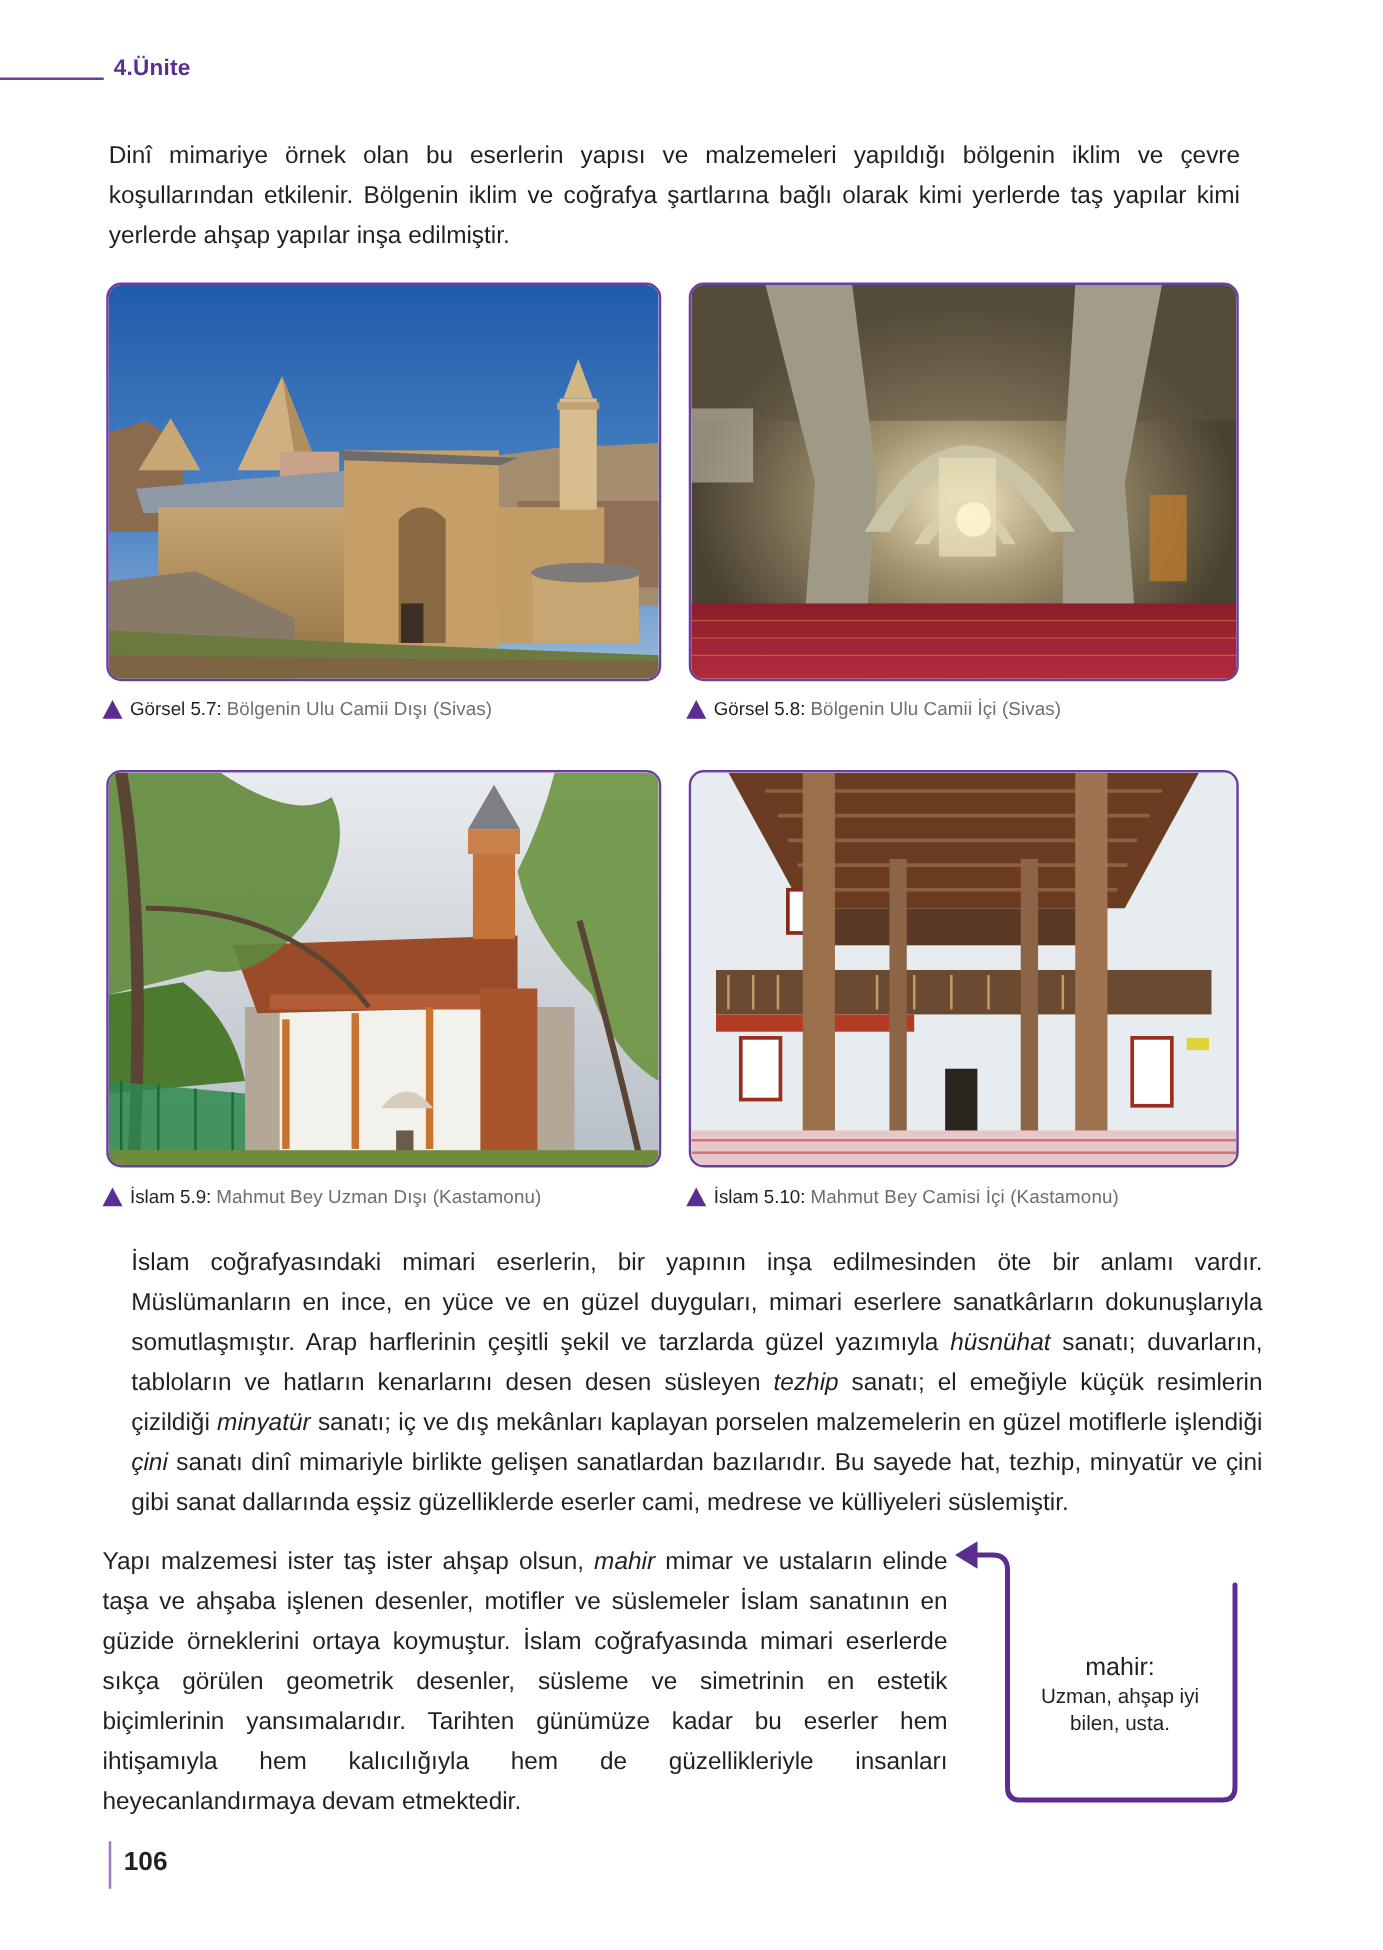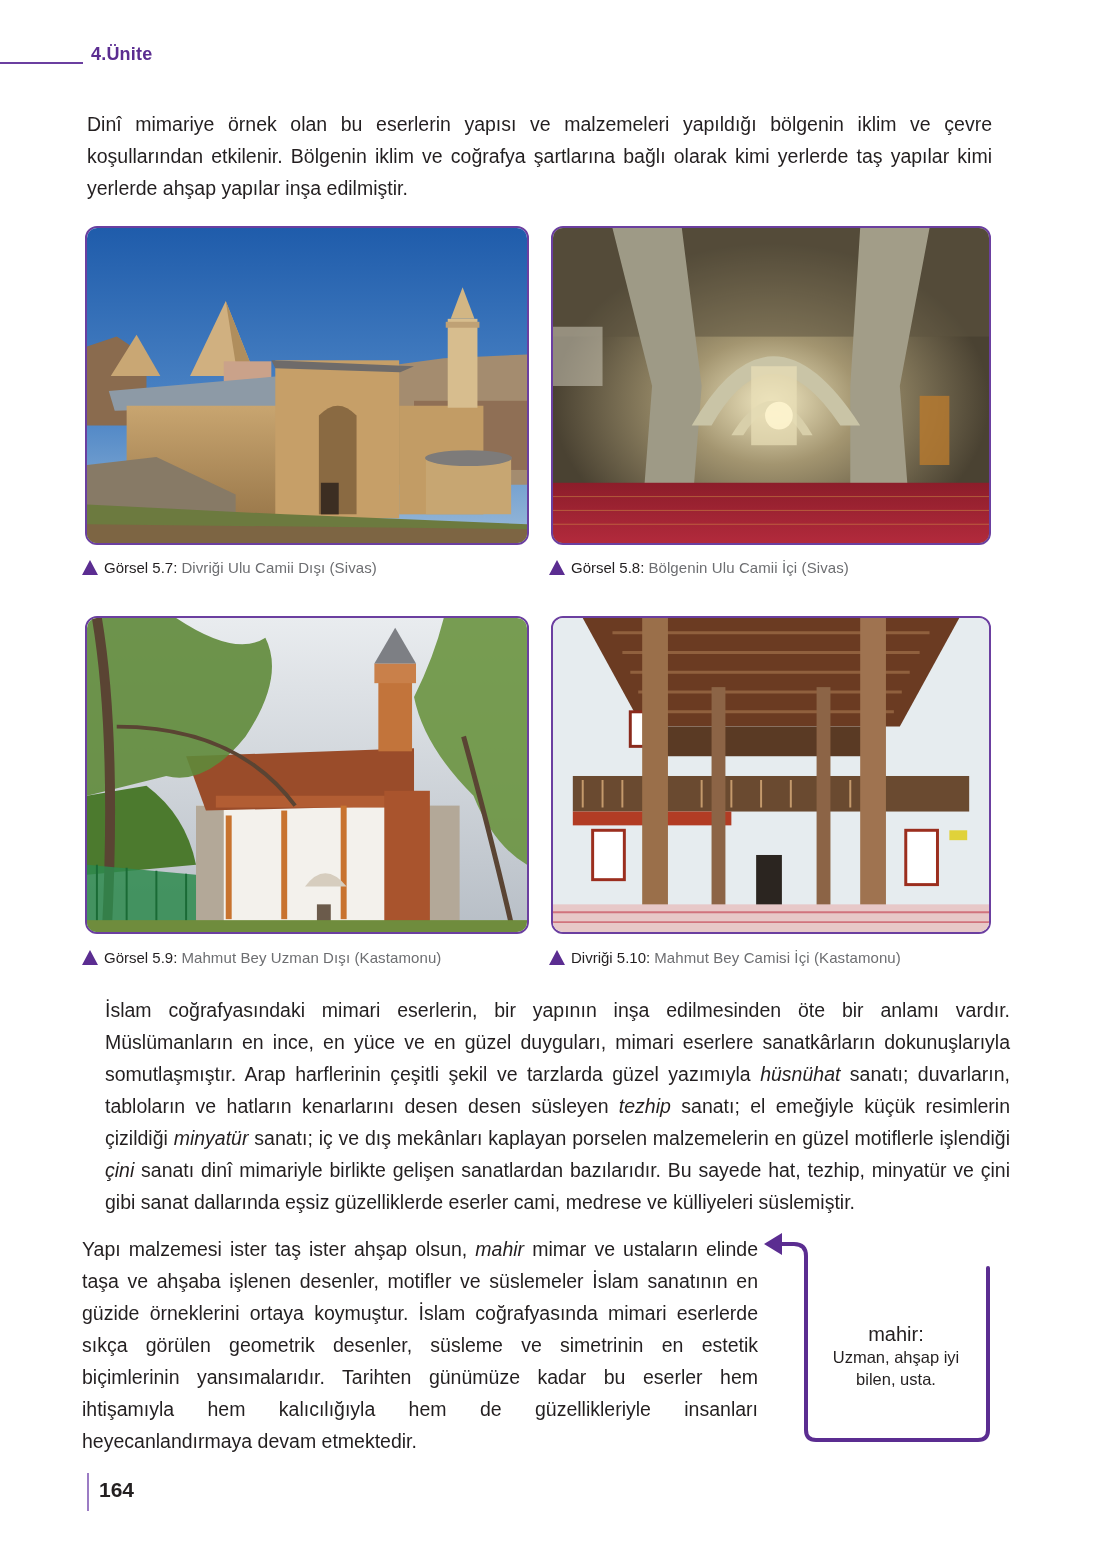--- a/index.html
+++ b/index.html
@@ -198,47 +198,47 @@
     <g stroke="#c23b4c" stroke-width="2" opacity="0.6">
       <line x1="0" y1="298" x2="440" y2="298"></line>
       <line x1="0" y1="308" x2="440" y2="308"></line>
     </g>
   </svg>
 </div>
 
 <div class="caption" id="cap1">
   <span class="tri"></span>
   <span class="lbl">Görsel 5.7:</span>
-  <span class="desc">Divriği Ulu Camii Dışı (Sivas)</span>
+  <span class="desc">Bölgenin Ulu Camii Dışı (Sivas)</span>
 </div>
 <div class="caption" id="cap2">
   <span class="tri"></span>
   <span class="lbl">Görsel 5.8:</span>
   <span class="desc">Bölgenin Ulu Camii İçi (Sivas)</span>
 </div>
 <div class="caption" id="cap3">
   <span class="tri"></span>
-  <span class="lbl">Görsel 5.9:</span>
+  <span class="lbl">İslam 5.9:</span>
   <span class="desc">Mahmut Bey Uzman Dışı (Kastamonu)</span>
 </div>
 <div class="caption" id="cap4">
   <span class="tri"></span>
-  <span class="lbl">Divriği 5.10:</span>
+  <span class="lbl">İslam 5.10:</span>
   <span class="desc">Mahmut Bey Camisi İçi (Kastamonu)</span>
 </div>
 
 <p class="para" id="p2">İslam coğrafyasındaki mimari eserlerin, bir yapının inşa edilmesinden öte bir anlamı vardır. Müslümanların en ince, en yüce ve en güzel duyguları, mimari eserlere sanatkârların dokunuşlarıyla somutlaşmıştır. Arap harflerinin çeşitli şekil ve tarzlarda güzel yazımıyla <em>hüsnühat</em> sanatı; duvarların, tabloların ve hatların kenarlarını desen desen süsleyen <em>tezhip</em> sanatı; el emeğiyle küçük resimlerin çizildiği <em>minyatür</em> sanatı; iç ve dış mekânları kaplayan porselen malzemelerin en güzel motiflerle işlendiği <em>çini</em> sanatı dinî mimariyle birlikte gelişen sanatlardan bazılarıdır. Bu sayede hat, tezhip, minyatür ve çini gibi sanat dallarında eşsiz güzelliklerde eserler cami, medrese ve külliyeleri süslemiştir.</p>
 <p class="para" id="p3">Yapı malzemesi ister taş ister ahşap olsun, <em>mahir</em> mimar ve ustaların elinde taşa ve ahşaba işlenen desenler, motifler ve süslemeler İslam sanatının en güzide örneklerini ortaya koymuştur. İslam coğrafyasında mimari eserlerde sıkça görülen geometrik desenler, süsleme ve simetrinin en estetik biçimlerinin yansımalarıdır. Tarihten günümüze kadar bu eserler hem ihtişamıyla hem kalıcılığıyla hem de güzellikleriyle insanları heyecanlandırmaya devam etmektedir.</p>
 
 <div class="gloss-frame">
   <svg width="232" height="216" viewBox="0 0 232 216">
     <path d="M16 12 L32 12 Q44 12 44 24 L44 198 Q44 208 54 208 L216 208 Q226 208 226 198 L226 36" fill="none" stroke="#5b2d91" stroke-width="4" stroke-linecap="round"></path>
     <path d="M2 12 L20 1 L20 23 Z" fill="#5b2d91"></path>
   </svg>
 </div>
 <div class="gloss-text">
   <div class="gloss-term">mahir:</div>
   <div class="gloss-def">Uzman, ahşap iyi</div>
   <div class="gloss-def">bilen, usta.</div>
 </div>
 
 <div class="page-rule"></div>
-<div class="page-num">164</div>
+<div class="page-num">106</div>
 
 </body></html>

